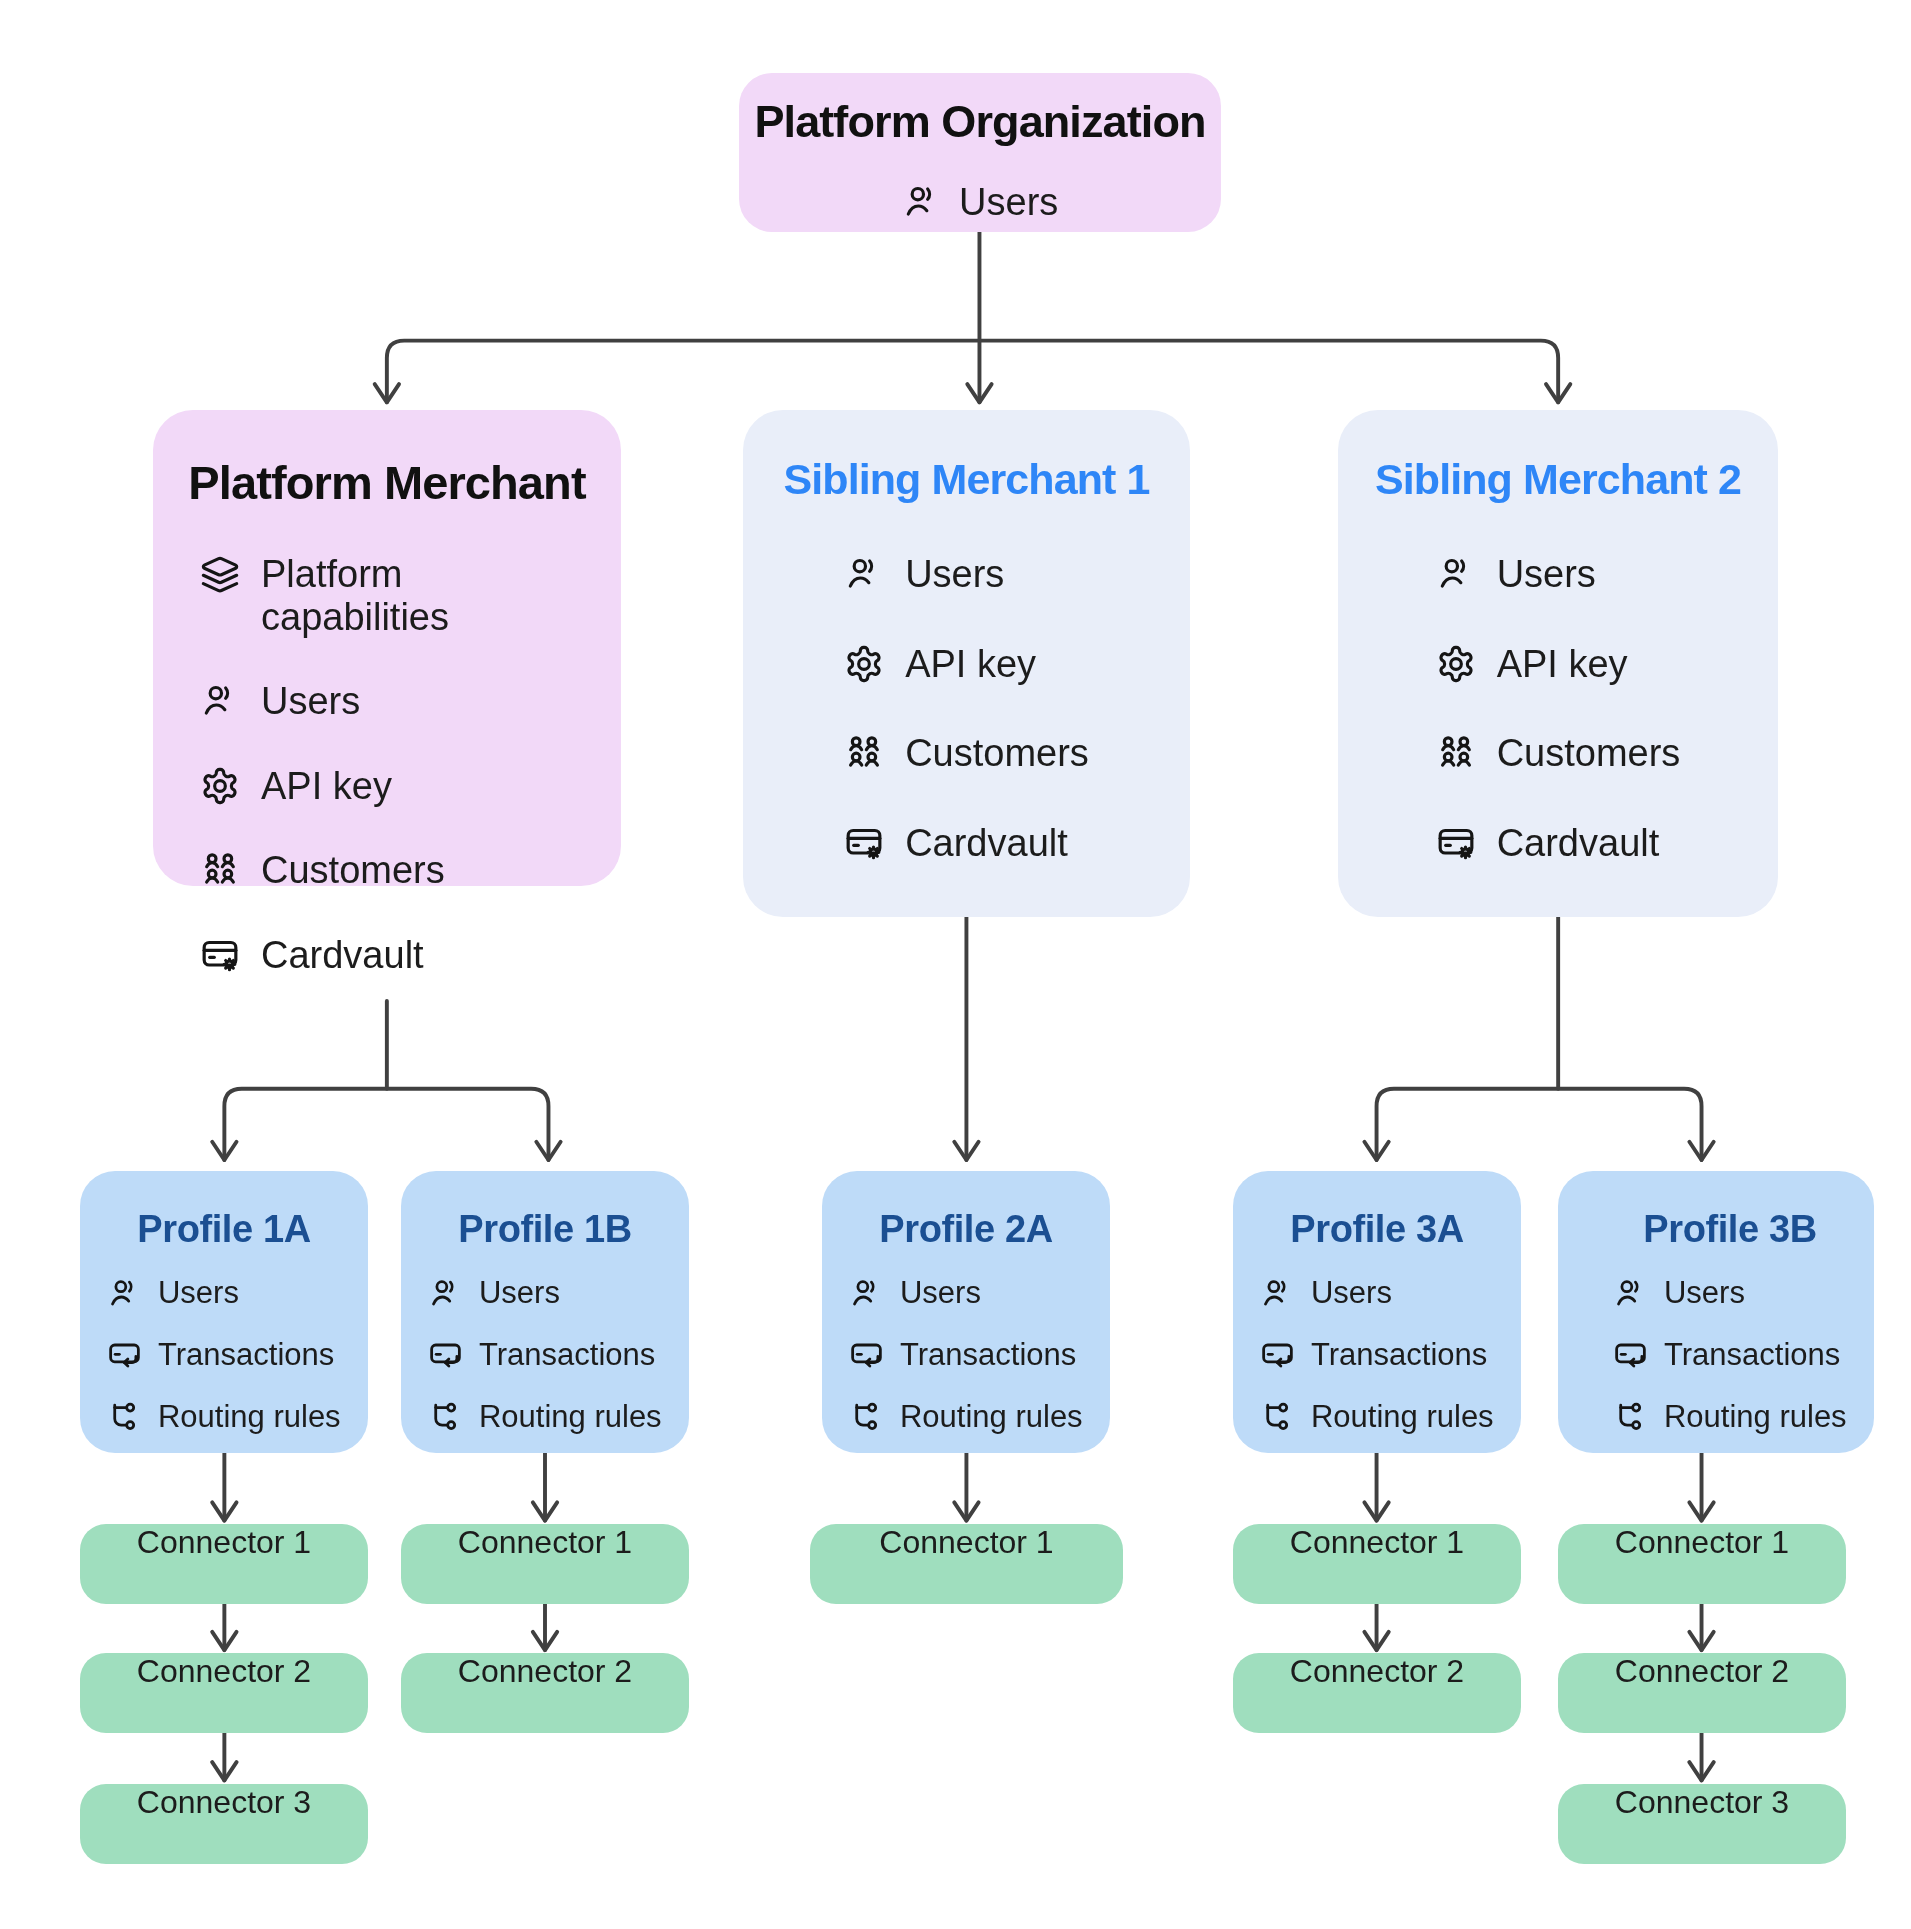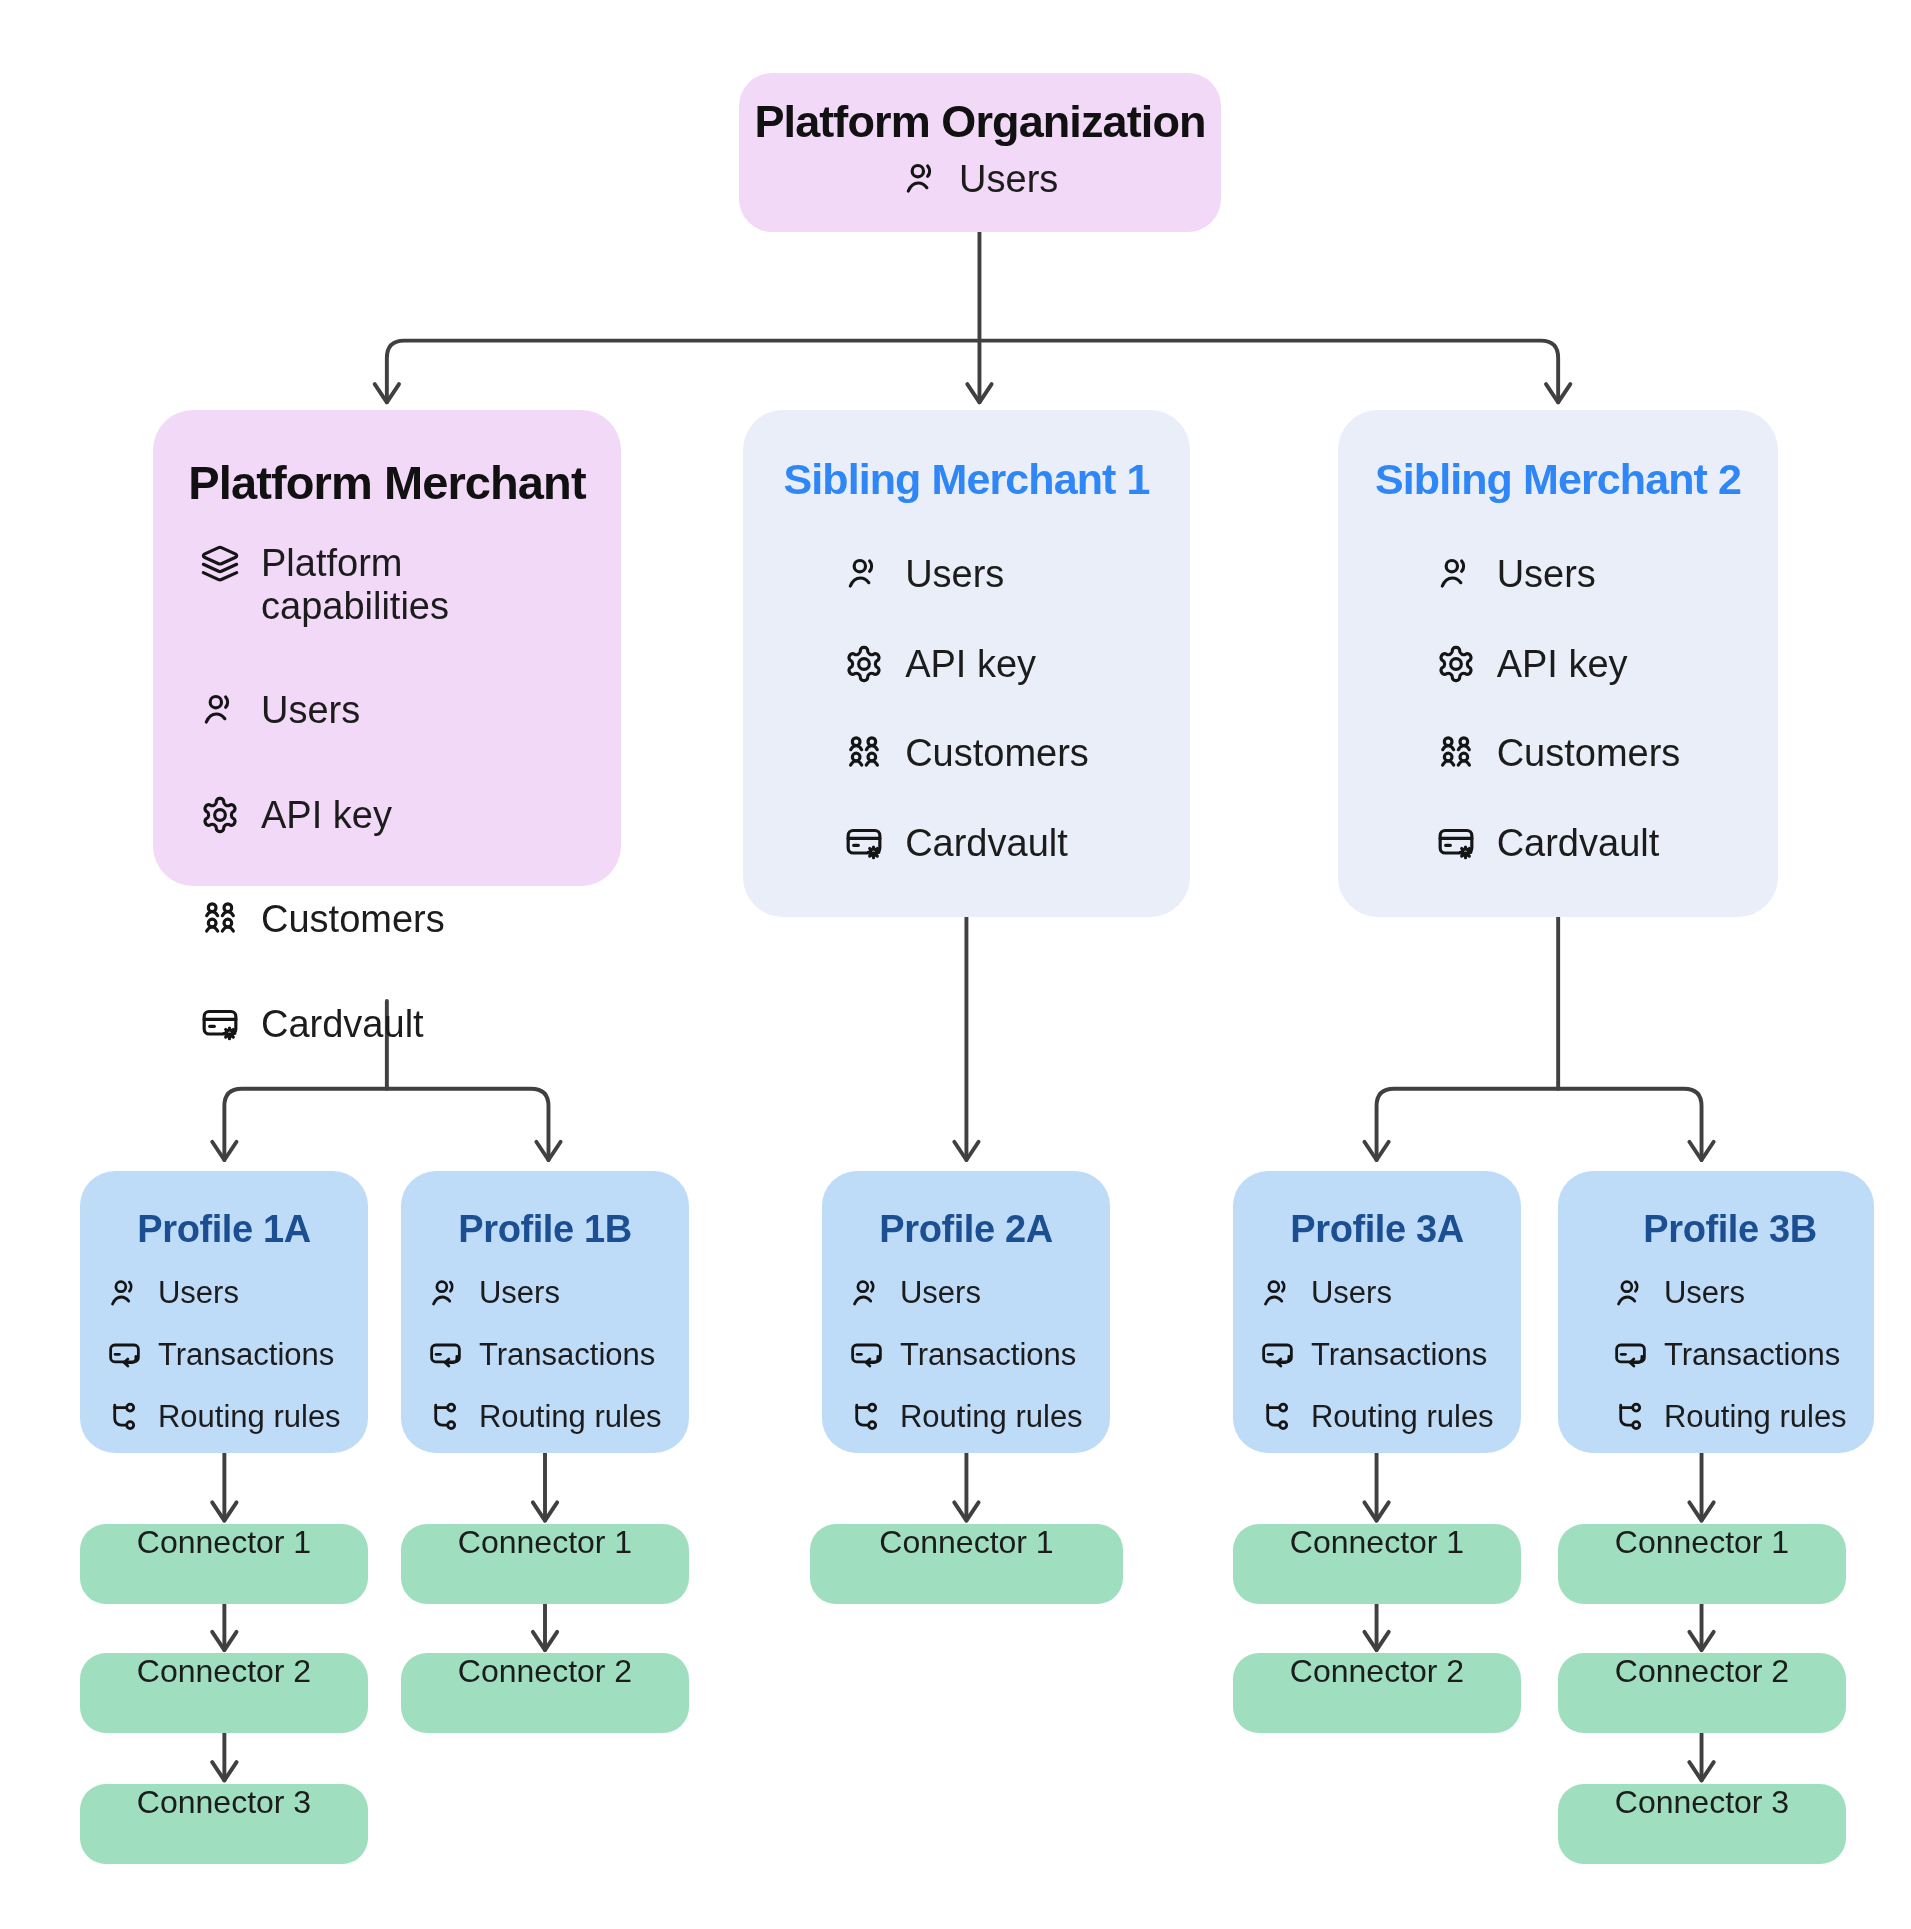--- a/index.html
+++ b/index.html
@@ -1,33 +1,33 @@
 <!DOCTYPE html>
 <html style="font-size:14px"><head>
 <meta charset="utf-8">
 <style>
   html,body{margin:0;padding:0;background:#ffffff;}
   body{font-family:"Liberation Sans", sans-serif; color:#1c1c1c;}
   #canvas{position:relative;width:1912px;height:1929px;background:#ffffff;overflow:hidden;}
 
   .box{position:absolute;box-sizing:border-box;}
   .org-box{left:739px;top:73px;width:482px;height:159px;background:#f2d9f8;border-radius:33px;
-           display:flex;flex-direction:column;align-items:center;padding-top:22.6px;}
+           display:flex;flex-direction:column;align-items:center;padding-top:22.6px;gap:23px;}
   .org-title{font-size:45px;font-weight:700;letter-spacing:-0.9px;color:#111111;}
   .org-item{display:flex;align-items:center;gap:17.4px;margin-top:10.4px;font-size:38px;color:#1c1c1c;}
 
   .merchant{border-radius:40px;display:flex;flex-direction:column;align-items:center;}
   .m-pink{background:#f2d9f8;}
   .m-blue{background:#e9eef9;}
   #pm{left:153px;top:410px;width:468px;height:476px;}
   #sm1{left:743px;top:410px;width:447px;height:507px;}
   #sm2{left:1338px;top:410px;width:440px;height:507px;}
   .merchant-title{margin-top:45px;font-size:47px;font-weight:700;letter-spacing:-0.9px;color:#111111;white-space:nowrap;}
   .merchant-title.blue{color:#2e86f7;font-size:43px;}
-  .items{display:flex;flex-direction:column;margin-top:32px;gap:62px;width:max-content;}
+  .items{display:flex;flex-direction:column;margin-top:43px;gap:42px;width:max-content;}
   .m-blue .items{margin-top:49px;gap:47px;}
   .row{display:flex;align-items:center;gap:21px;font-size:38px;line-height:1.12;}
   .row.top{align-items:flex-start;}
   .row.top .icon{margin-top:1.7px;}
   .wide-label{max-width:313px;display:inline-block;}
   .nowrap{white-space:nowrap;}
 
   .profile{background:#bedbf8;border-radius:35px;display:flex;flex-direction:column;align-items:center;
            top:1171px;width:288px;height:282px;position:absolute;}
   #p1a{left:80px;} #p1b{left:401px;} #p2a{left:822px;} #p3a{left:1233px;} #p3b{left:1558px;padding-left:28px;}

